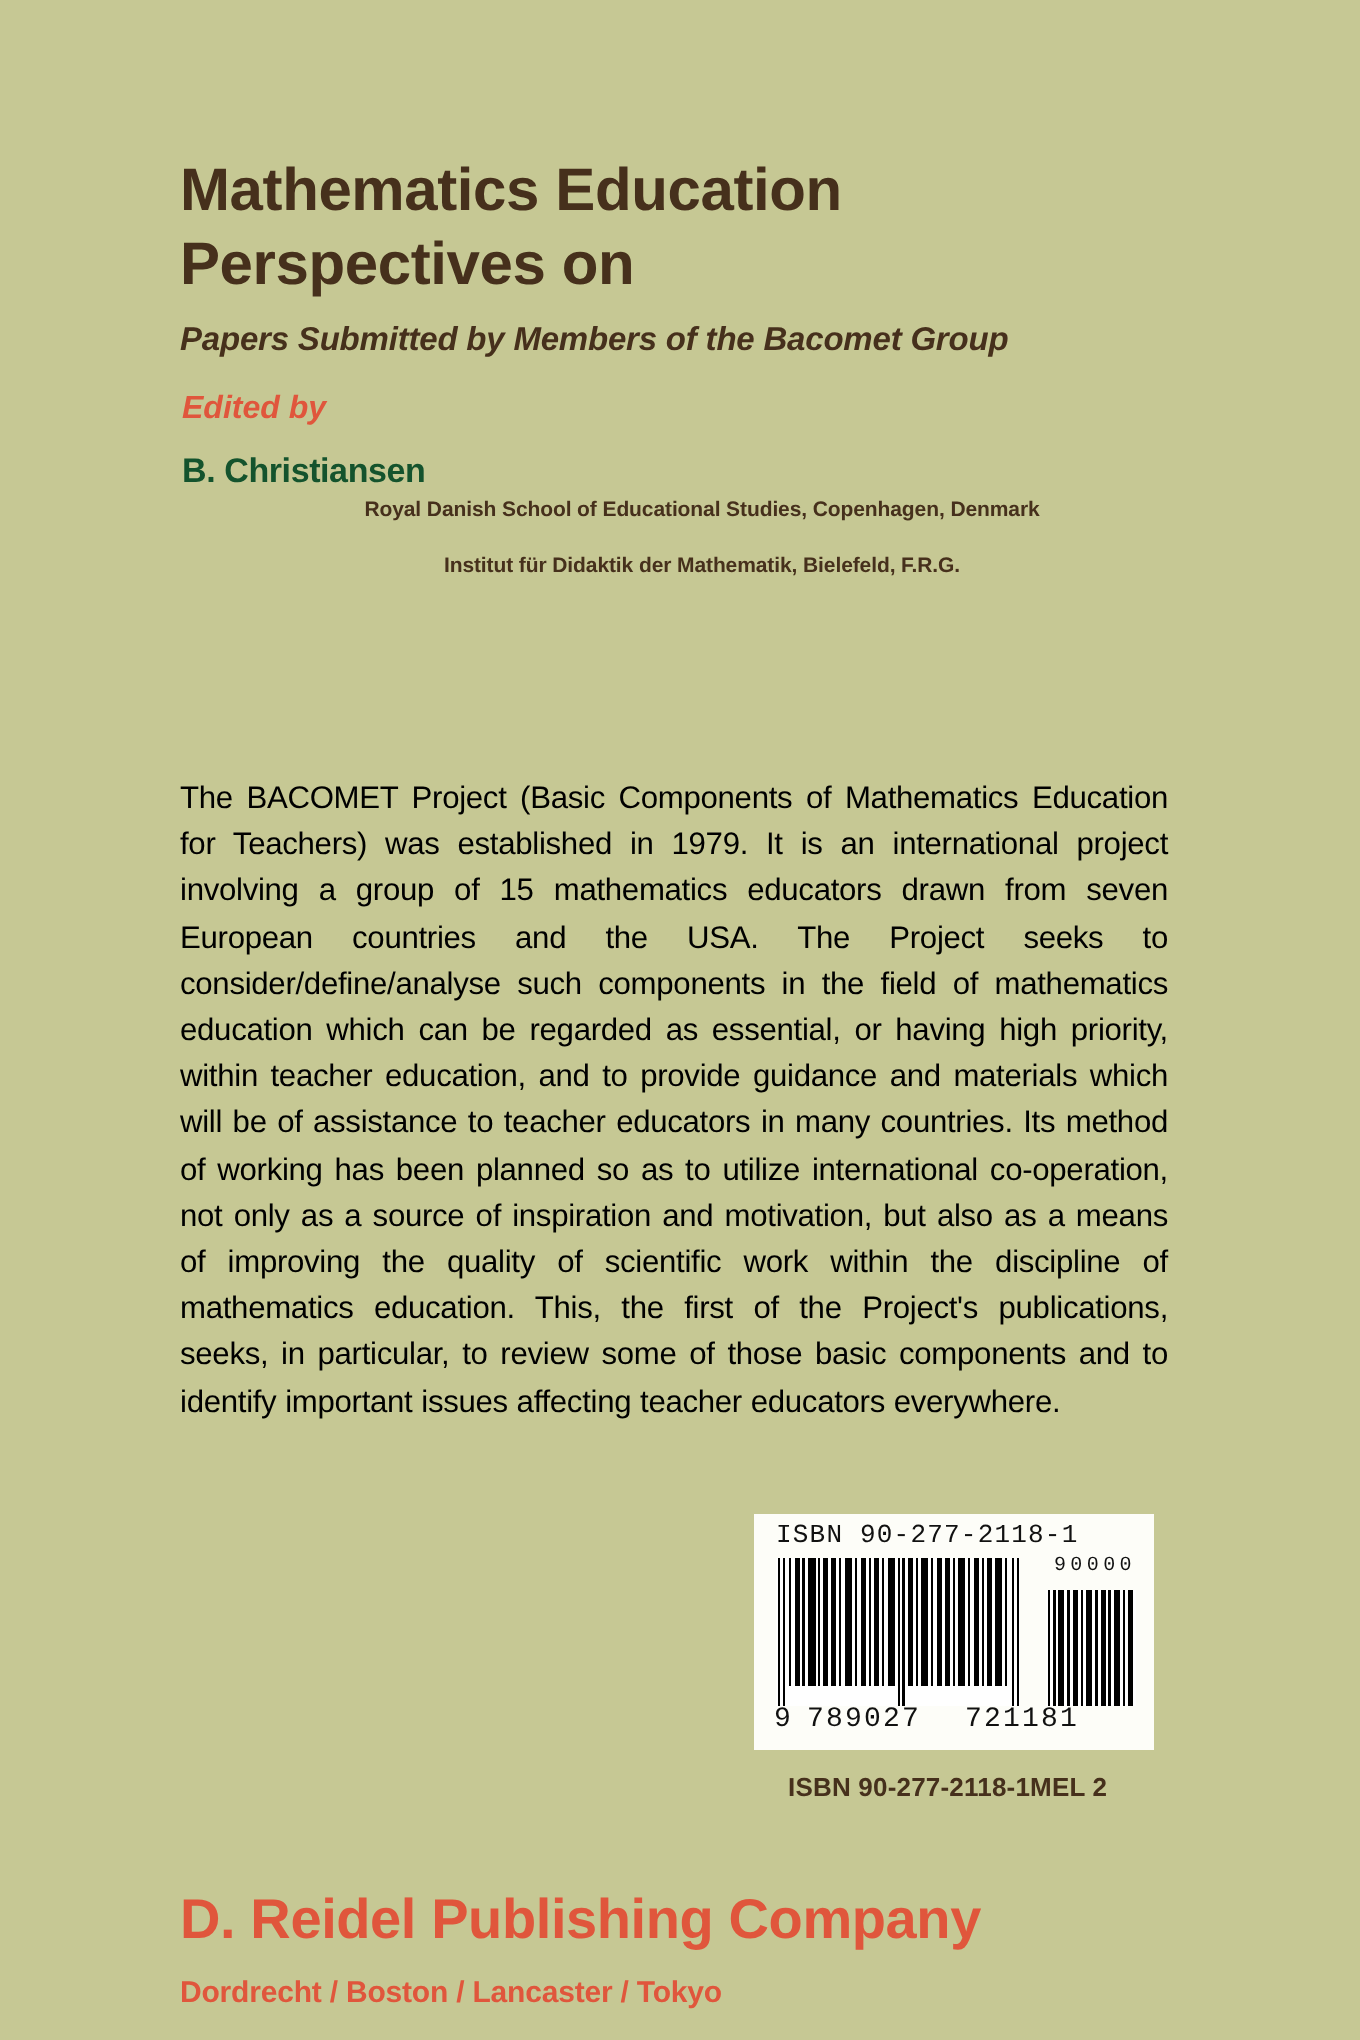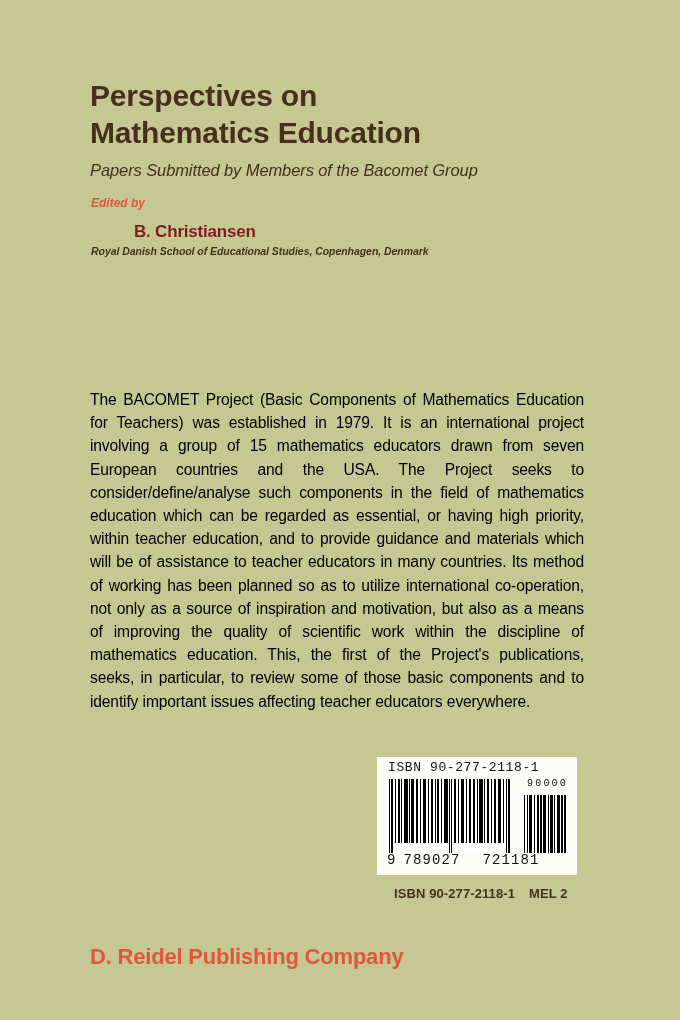--- a/index.html
+++ b/index.html
@@ -33,61 +33,60 @@
     font-weight: bold;
     color: #46301c;
     line-height: 1.23;
     letter-spacing: -0.2px;
     white-space: nowrap;
   }
   .subtitle {
     margin-top: 9px;
     font-size: 16.5px;
     font-style: italic;
-    font-weight: normal;
+    font-weight: bold;
     color: #46301c;
     letter-spacing: -0.1px;
     white-space: nowrap;
   }
 
   
   .editors-block {
     position: absolute;
     left: 91px;
     top: 196px;
     width: 520px;
   }
   .edited-by {
-    font-size: 12px;
+    font-size: 16px;
     font-style: italic;
     font-weight: bold;
     color: #e0563c;
     margin-bottom: 12px;
   }
   .editor {
     margin-bottom: 16px;
   }
   .editor:last-child {
     margin-bottom: 0;
   }
   .editor-name {
     font-size: 17px;
     font-weight: bold;
-    color: #7f1d1d;
+    color: #14532d;
     letter-spacing: -0.2px;
     line-height: 1.15;
-    margin-left: 43px;
   }
   .editor-affil {
     margin-top: 3px;
     font-size: 10.5px;
-    font-style: italic;
     font-weight: bold;
     color: #46301c;
     letter-spacing: -0.05px;
+    text-align: center;
   }
 
   
   .blurb {
     position: absolute;
     left: 90px;
     top: 388px;
     width: 494px;
     font-size: 15.6px;
     line-height: 23.2px;
@@ -167,68 +166,68 @@
     position: absolute;
     left: 394px;
     top: 886px;
     font-size: 13px;
     font-weight: bold;
     color: #46301c;
     letter-spacing: 0.1px;
     white-space: nowrap;
   }
   .isbn-line .mel {
-    margin-left: 14px;
   }
 
   
   .publisher-block {
     position: absolute;
     left: 90px;
     top: 944px;
   }
   .publisher-name {
-    font-size: 22px;
+    font-size: 28px;
     font-weight: bold;
     color: #e0563c;
     letter-spacing: -0.2px;
     white-space: nowrap;
   }
   .publisher-cities {
     margin-top: 12px;
     font-size: 15px;
     font-weight: bold;
     color: #e0563c;
     letter-spacing: -0.1px;
     white-space: nowrap;
   }
 </style>
 </head>
 <body>
 
 <div class="cover">
 
   <div class="title-block">
+    <div class="title-line">Mathematics Education</div>
     <div class="title-line">Perspectives on</div>
-    <div class="title-line">Mathematics Education</div>
     <div class="subtitle">Papers Submitted by Members of the Bacomet Group</div>
   </div>
 
   <div class="editors-block">
     <div class="edited-by">Edited by</div>
 
     <div class="editor">
       <div class="editor-name">B. Christiansen</div>
       <div class="editor-affil">Royal Danish School of Educational Studies, Copenhagen, Denmark</div>
     </div>
 
     <div class="editor">
     </div>
 
     <div class="editor">
+      <div class="editor-affil">Institut für Didaktik der Mathematik, Bielefeld, F.R.G.</div>
     </div>
   </div>
 
   <div class="blurb">The BACOMET Project (Basic Components of Mathematics Education for Teachers) was established in 1979. It is an international project involving a group of 15 mathematics educators drawn from seven European countries and the USA. The Project seeks to consider/define/analyse such components in the field of mathematics education which can be regarded as essential, or having high priority, within teacher education, and to provide guidance and materials which will be of assistance to teacher educators in many countries. Its method of working has been planned so as to utilize international co-operation, not only as a source of inspiration and motivation, but also as a means of improving the quality of scientific work within the discipline of mathematics education. This, the first of the Project's publications, seeks, in particular, to review some of those basic components and to identify important issues affecting teacher educators everywhere.</div>
 
   <div class="barcode-area">
     <div class="barcode-isbn-text">ISBN 90-277-2118-1</div>
 
     <div class="bars-main">
       <svg viewBox="0 0 122 74" preserveAspectRatio="none" shape-rendering="crispEdges">
@@ -300,15 +299,16 @@
       <span class="lead">9</span><span class="grp">789027</span><span>721181</span>
     </div>
   </div>
 
   <div class="isbn-line">
     <span>ISBN 90-277-2118-1</span><span class="mel">MEL 2</span>
   </div>
 
   <div class="publisher-block">
     <div class="publisher-name">D. Reidel Publishing Company</div>
+    <div class="publisher-cities">Dordrecht / Boston / Lancaster / Tokyo</div>
   </div>
 
 </div>
 
 </body></html>

